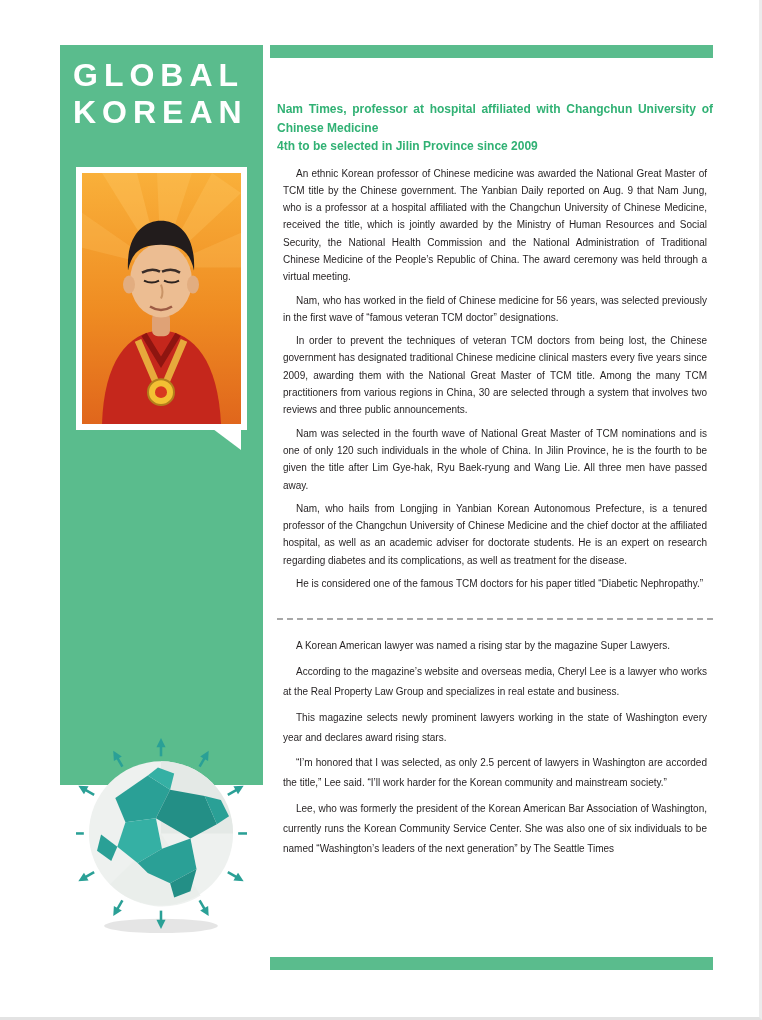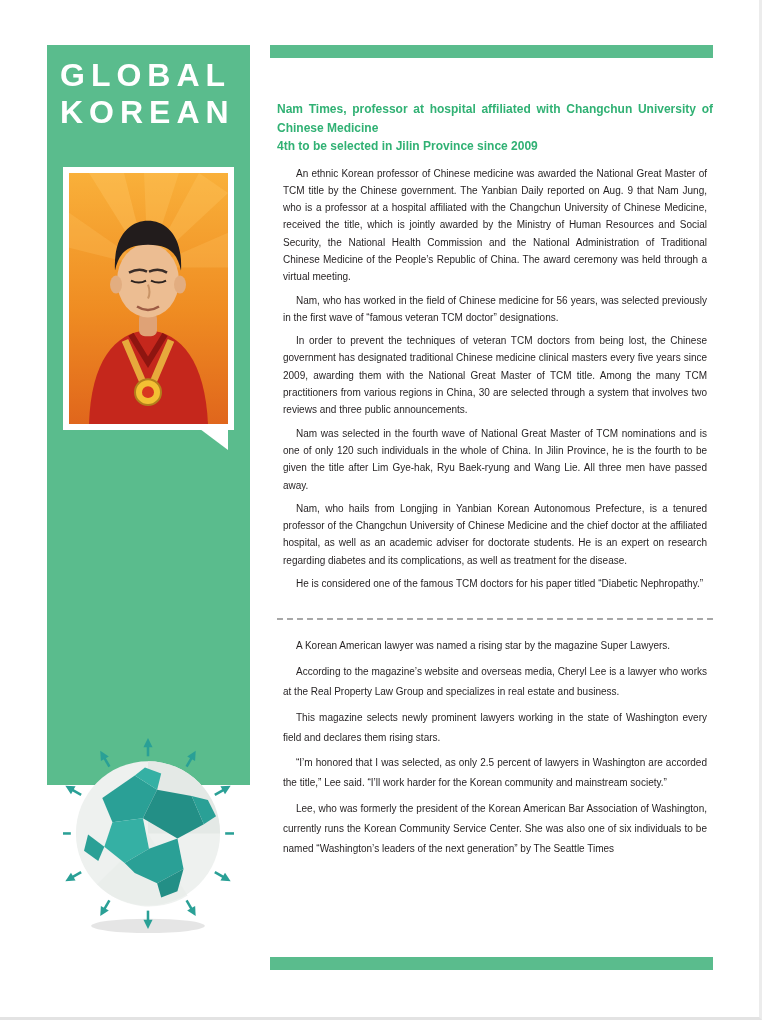--- a/index.html
+++ b/index.html
@@ -8,21 +8,21 @@
     font-family:"Liberation Sans","DejaVu Sans",sans-serif;
     -webkit-font-smoothing:antialiased;
   }
   .page{
     position:absolute;left:0;top:0;width:759px;height:1017px;background:#fff;
     border-right:3px solid #ececec;border-bottom:3px solid #e3e3e3;
     overflow:hidden;
   }
 
   
-  .sidebar{position:absolute;left:47px;top:45px;width:203px;height:740px;background:#5abc8d;}
+  .sidebar{position:absolute;left:60px;top:45px;width:203px;height:740px;background:#5abc8d;}
   .sidebar-title{padding:12px 0 0 13px;color:#fff;font-weight:bold;font-size:32px;letter-spacing:6px;line-height:37px;}
   .photo-frame{position:absolute;left:16px;top:122px;width:171px;height:263px;background:#fff;padding:6px;margin:0;box-sizing:border-box;}
   .photo-frame svg{display:block;width:100%;height:100%;}
   .photo-tail{position:absolute;right:6px;bottom:-20px;width:0;height:0;
     border-top:21px solid #fff;border-left:28px solid transparent;display:block;}
   .globe{position:absolute;left:16px;top:692px;width:171px;height:198px;}
   .globe svg{display:block;width:100%;height:100%;}
 
   
   .bar{position:absolute;left:270px;width:443px;height:13px;background:#5abc8d;}
@@ -141,21 +141,21 @@
       <p>Nam, who hails from Longjing in Yanbian Korean Autonomous Prefecture, is a tenured professor of the Changchun University of Chinese Medicine and the chief doctor at the affiliated hospital, as well as an academic adviser for doctorate students. He is an expert on research regarding diabetes and its complications, as well as treatment for the disease.</p>
       <p>He is considered one of the famous TCM doctors for his paper titled “Diabetic Nephropathy.”</p>
     </section>
 
     <hr class="separator">
 
 
     <section class="body a2">
       <p>A Korean American lawyer was named a rising star by the magazine Super Lawyers.</p>
       <p>According to the magazine’s website and overseas media, Cheryl Lee is a lawyer who works at the Real Property Law Group and specializes in real estate and business.</p>
-      <p>This magazine selects newly prominent lawyers working in the state of Washington every field and declares them rising stars.</p>
+      <p>This magazine selects newly prominent lawyers working in the state of Washington every year and declares award rising stars.</p>
       <p>“I’m honored that I was selected, as only 2.5 percent of lawyers in Washington are accorded the title,” Lee said. “I’ll work harder for the Korean community and mainstream society.”</p>
       <p>Lee, who was formerly the president of the Korean American Bar Association of Washington, currently runs the Korean Community Service Center. She was also one of six individuals to be named “Washington’s leaders of the next generation” by The Seattle Times</p>
     </section>
   </main>
 
   <footer class="footer">
     <span class="pageno">12</span>
     <span class="fdiv"></span>
     <span class="issue">SEPTEMBER 2025</span>
   </footer>

